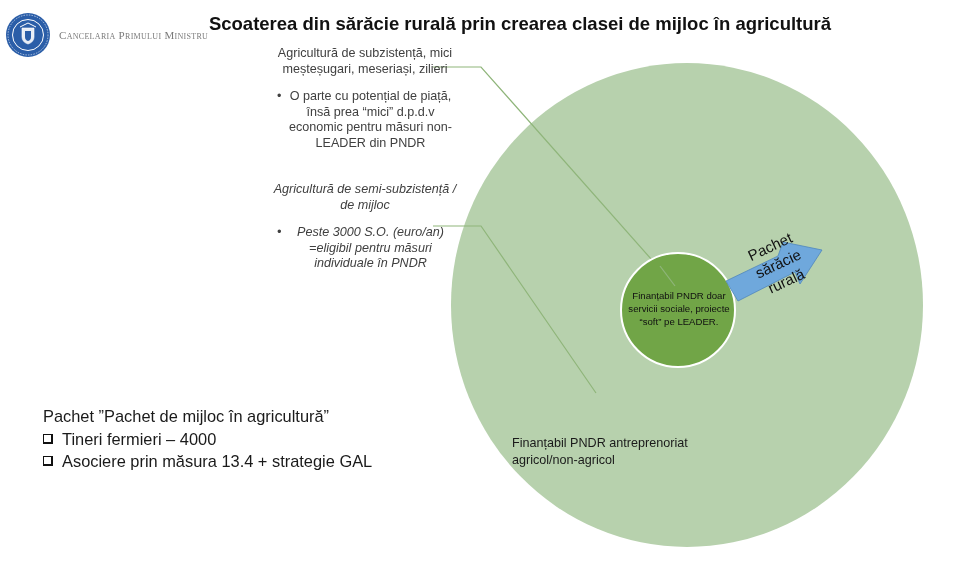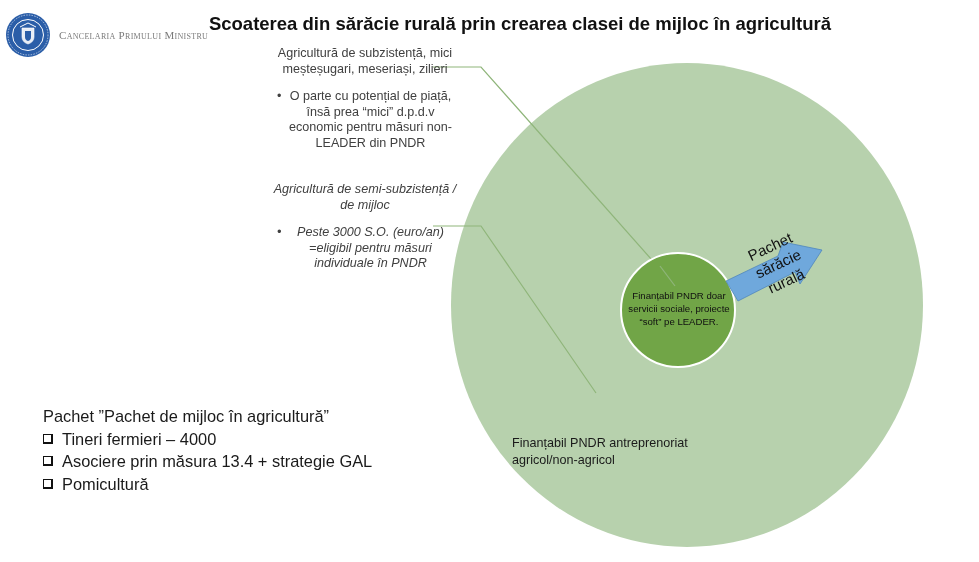--- a/index.html
+++ b/index.html
@@ -82,18 +82,14 @@
   <div>Pachet ”Pachet de mijloc în agricultură”</div>
   <ul>
     <li>
         <span class="cbox"></span>
         <span>Tineri fermieri – 4000</span>
       </li>
     <li>
         <span class="cbox"></span>
         <span>Asociere prin măsura 13.4 + strategie GAL</span>
       </li>
-    <li>
-        <span class="cbox"></span>
-        <span>Pomicultură</span>
-      </li>
   </ul>
 </div>
 
 </body></html>

